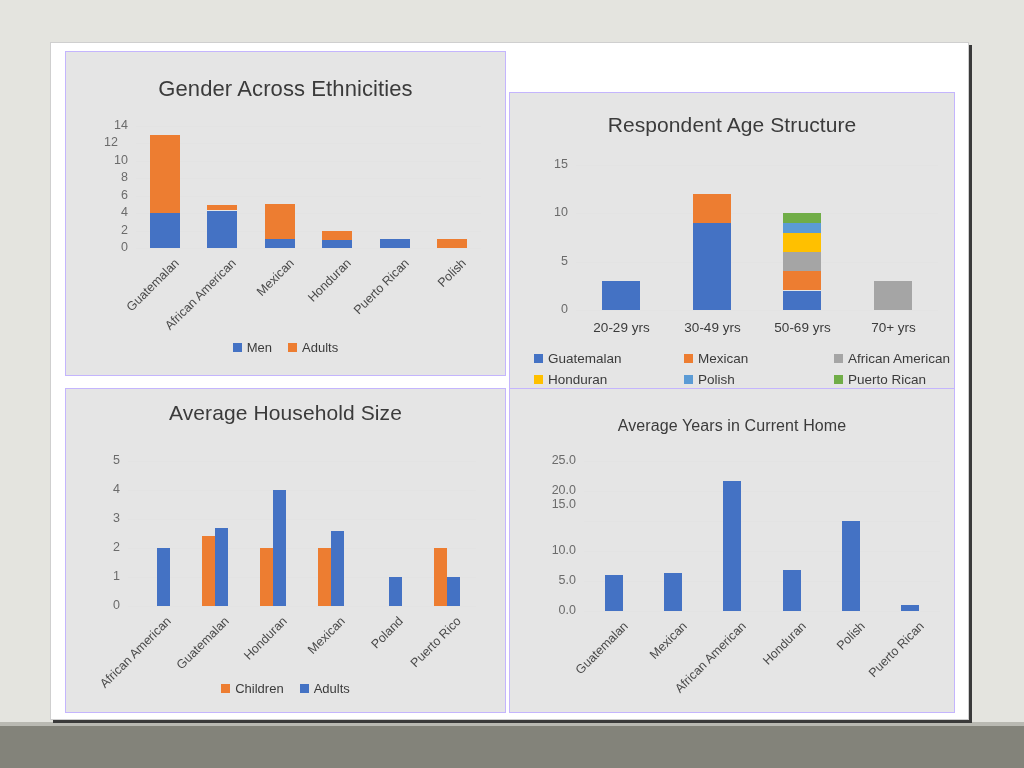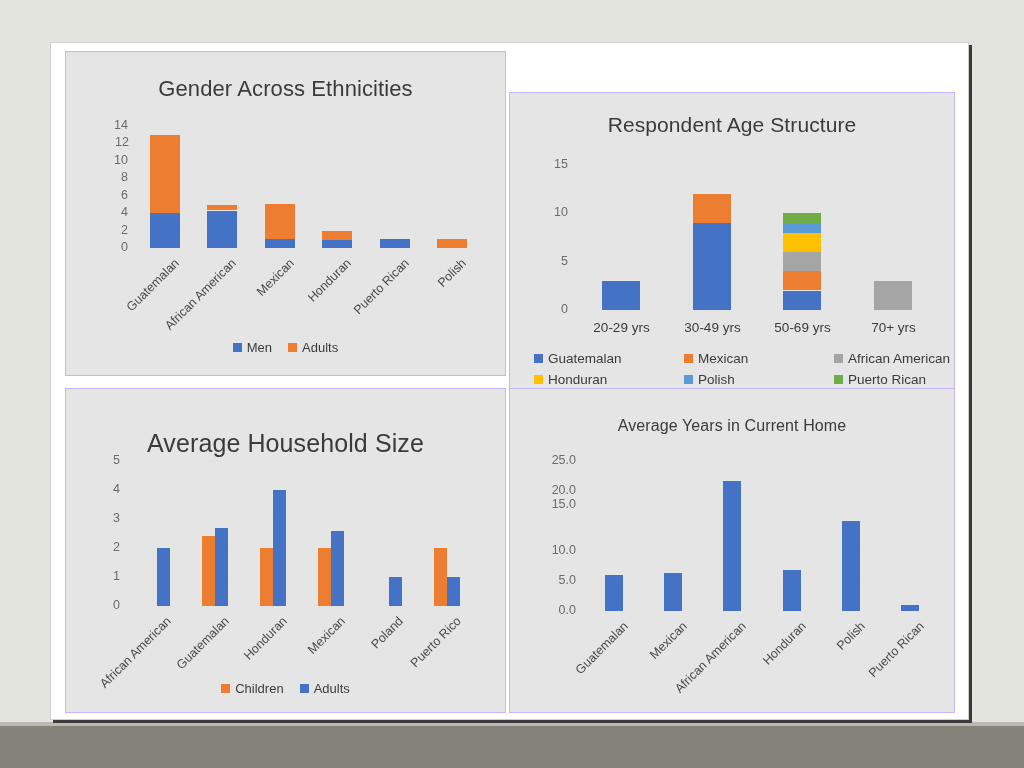--- a/index.html
+++ b/index.html
@@ -64,21 +64,21 @@
 
   .chart-title {
     text-align: center;
     color: #3b3b3b;
     font-size: 21px;
     font-weight: normal;
     letter-spacing: 0.1px;
   }
   #panel-tl .chart-title { margin-top: 24px; font-size: 22px; }
   #panel-tr .chart-title { margin-top: 20px; font-size: 21px; }
-  #panel-bl .chart-title { margin-top: 40px; font-size: 25px; }
+  #panel-bl .chart-title { margin-top: 12px; font-size: 21px; }
   #panel-br .chart-title { margin-top: 28px; font-size: 16px; }
 
   .plot-wrap { position: absolute; }
 
   .gridline {
     position: absolute;
     height: 1px;
     background: #e3e3e3;
   }
   .axis-label {
@@ -156,21 +156,21 @@
           <div class="axis-label" style="right: 353px; top: 97px; width: 46px;">2</div>
           <div class="gridline" style="left: 0px; top: 87px; width: 345px;"></div>
           <div class="axis-label" style="right: 353px; top: 79px; width: 46px;">4</div>
           <div class="gridline" style="left: 0px; top: 70px; width: 345px;"></div>
           <div class="axis-label" style="right: 353px; top: 62px; width: 46px;">6</div>
           <div class="gridline" style="left: 0px; top: 52px; width: 345px;"></div>
           <div class="axis-label" style="right: 353px; top: 44px; width: 46px;">8</div>
           <div class="gridline" style="left: 0px; top: 35px; width: 345px;"></div>
           <div class="axis-label" style="right: 353px; top: 27px; width: 46px;">10</div>
           <div class="gridline" style="left: 0px; top: 17px; width: 345px;"></div>
-          <div class="axis-label" style="right: 352px; top: 9px; width: 46px;">12</div>
+          <div class="axis-label" style="right: 363px; top: 9px; width: 46px;">12</div>
           <div class="gridline" style="left: 0px; top: 0px; width: 345px;"></div>
           <div class="axis-label" style="right: 353px; top: -8px; width: 46px;">14</div>
           <div class="bar" title="Men — Guatemalan: 4" style="left: 14px; width: 30px; height: 35px; top: 87px; background: rgb(68, 114, 196);"></div>
           <div class="bar" title="Women — Guatemalan: 9" style="left: 14px; width: 30px; height: 78px; top: 9px; background: rgb(237, 125, 49);"></div>
           <div class="cat-label" style="left: -124.35px; top: 130px; width: 160px;">Guatemalan</div>
           <div class="bar" title="Men — African American: 4.3" style="left: 71px; width: 30px; height: 37px; top: 85px; background: rgb(68, 114, 196);"></div>
           <div class="bar" title="Women — African American: 0.6" style="left: 71px; width: 30px; height: 5px; top: 79px; background: rgb(237, 125, 49);"></div>
           <div class="cat-label" style="left: -66.85px; top: 130px; width: 160px;">African American</div>
           <div class="bar" title="Men — Mexican: 1" style="left: 129px; width: 30px; height: 9px; top: 113px; background: rgb(68, 114, 196);"></div>
           <div class="bar" title="Women — Mexican: 4" style="left: 129px; width: 30px; height: 35px; top: 78px; background: rgb(237, 125, 49);"></div>

